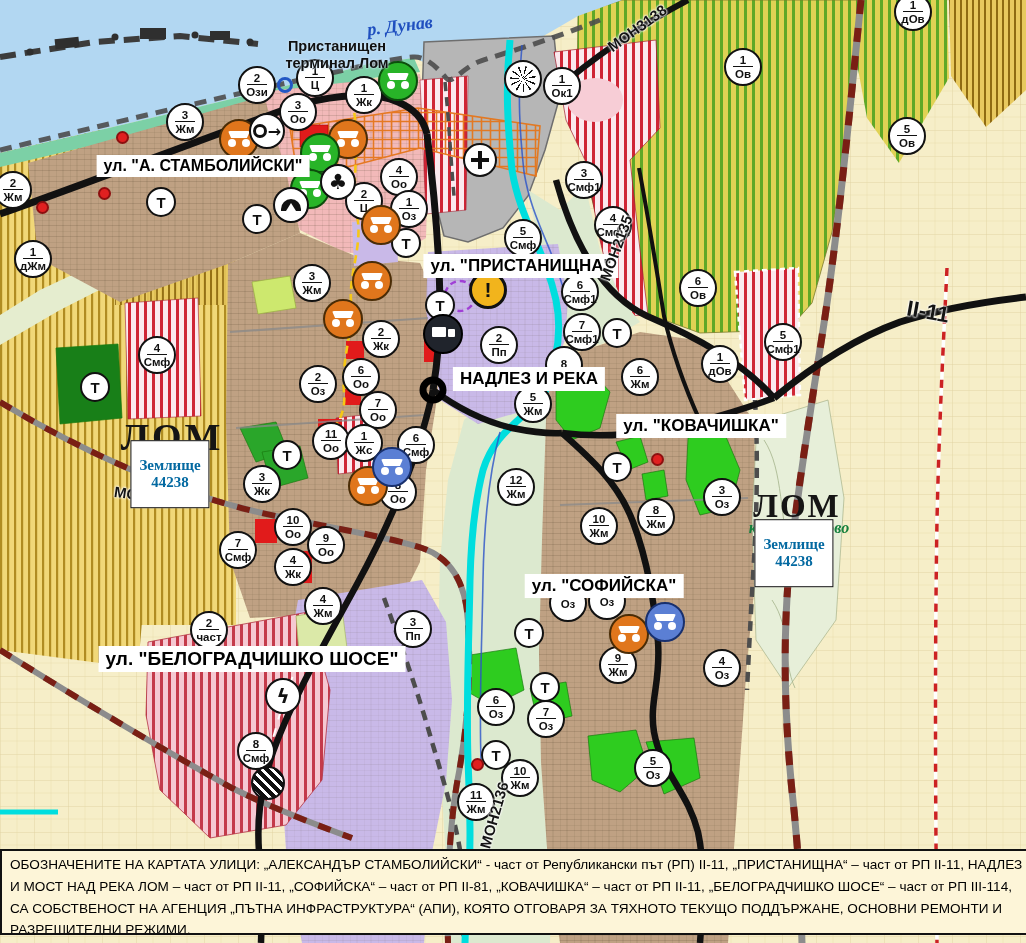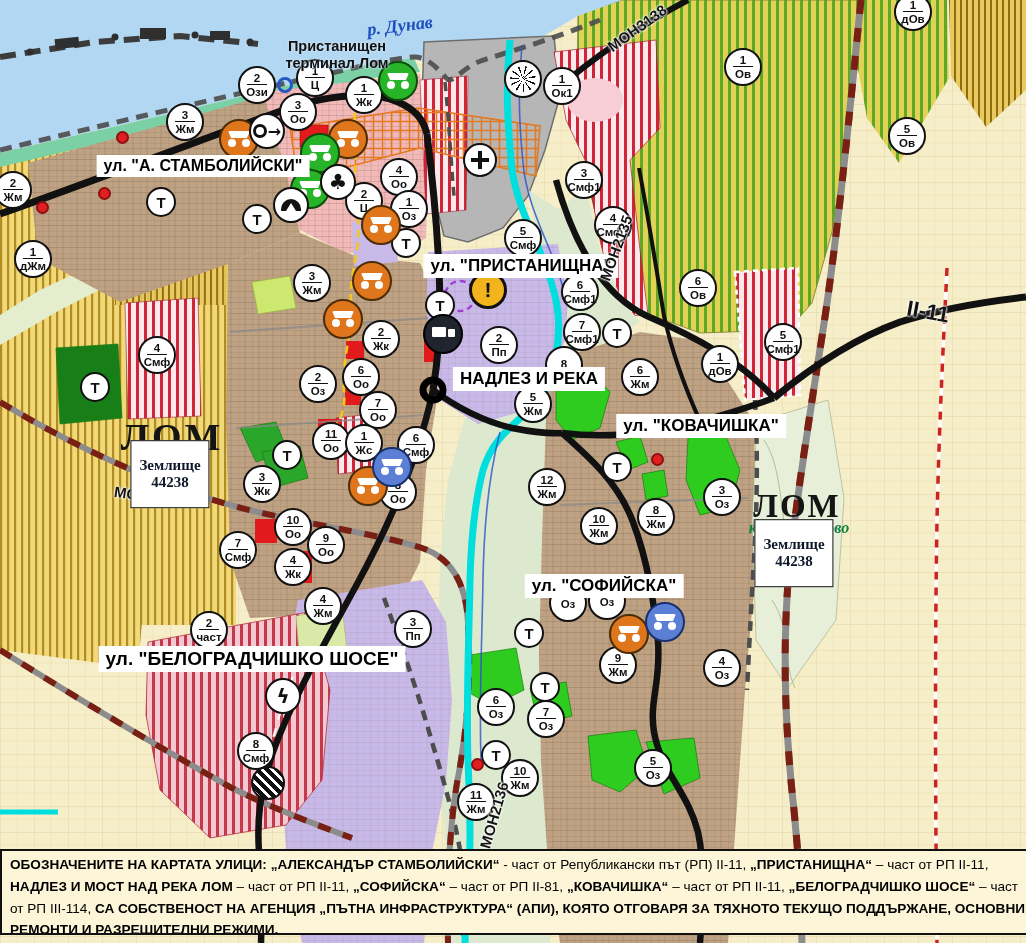--- a/index.html
+++ b/index.html
@@ -69,31 +69,31 @@
       text-shadow:0 0 2px #fff,0 0 2px #fff,0 0 3px #fff;}
   .rlabel.big{font-size:22px;}
   .river-label{position:absolute;transform:translate(-50%,-50%) rotate(-7deg);color:#1f4fbf;
       font:italic 700 18px "Liberation Serif",serif;white-space:nowrap;}
   .city-label{position:absolute;transform:translate(-50%,-50%);color:#151515;white-space:nowrap;
       font:700 38px "Liberation Serif",serif;letter-spacing:3px;}
   .city-label.small{font-size:33px;letter-spacing:2px;}
   .sub-label{position:absolute;transform:translate(-50%,-50%);color:#15803d;white-space:nowrap;
       font:italic 700 16px "Liberation Serif",serif;}
   .zem{position:absolute;transform:translate(-50%,-50%);background:#fff;border:1.5px solid #111;
-      font:700 15px "Liberation Serif",serif;color:#0f172a;text-align:center;line-height:1.12;
+      font:700 15px "Liberation Serif",serif;color:#0369a1;text-align:center;line-height:1.12;
       padding:16px 8px;white-space:nowrap;}
   .port-label{position:absolute;transform:translate(-50%,-50%);color:#101010;text-align:center;
       font:700 14.5px "Liberation Sans",sans-serif;line-height:1.15;white-space:nowrap;
       text-shadow:0 0 2px #cfe4f4,0 0 3px #cfe4f4;}
 
   
   #banner{position:absolute;left:0;top:849px;width:1022px;height:79px;background:#fdf5d8;
       border:2px solid #111;box-sizing:content-box;padding:3px 8px 0 8px;overflow:hidden;}
   #banner-text{margin:0;font:400 13.6px/1.6 "Liberation Sans",sans-serif;color:#000;}
-  #banner-text b{font-weight:700;}
+  #banner-text b{font-weight:400;}
 </style>
 </head>
 <body>
 
 <div id="stage">
 
 <svg id="base" width="1026" height="943" viewBox="0 0 1026 943">
   <defs>
     <pattern id="agri" width="7" height="7" patternUnits="userSpaceOnUse">
       <rect width="7" height="7" fill="#f1d878"></rect>
@@ -452,21 +452,21 @@
         <span class="zm-c">Смф</span>
       </div>
       <div class="zm" style="left: 262px; top: 484px;">
         <span class="zm-n">3</span>
         <span class="zm-c">Жк</span>
       </div>
       <div class="zm" style="left: 157px; top: 355px;">
         <span class="zm-n">4</span>
         <span class="zm-c">Смф</span>
       </div>
-      <div class="zm" style="left: 547px; top: 487px;">
+      <div class="zm" style="left: 516px; top: 487px;">
         <span class="zm-n">12</span>
         <span class="zm-c">Жм</span>
       </div>
       <div class="zm" style="left: 599px; top: 526px;">
         <span class="zm-n">10</span>
         <span class="zm-c">Жм</span>
       </div>
       <div class="zm" style="left: 656px; top: 517px;">
         <span class="zm-n">8</span>
         <span class="zm-c">Жм</span>

